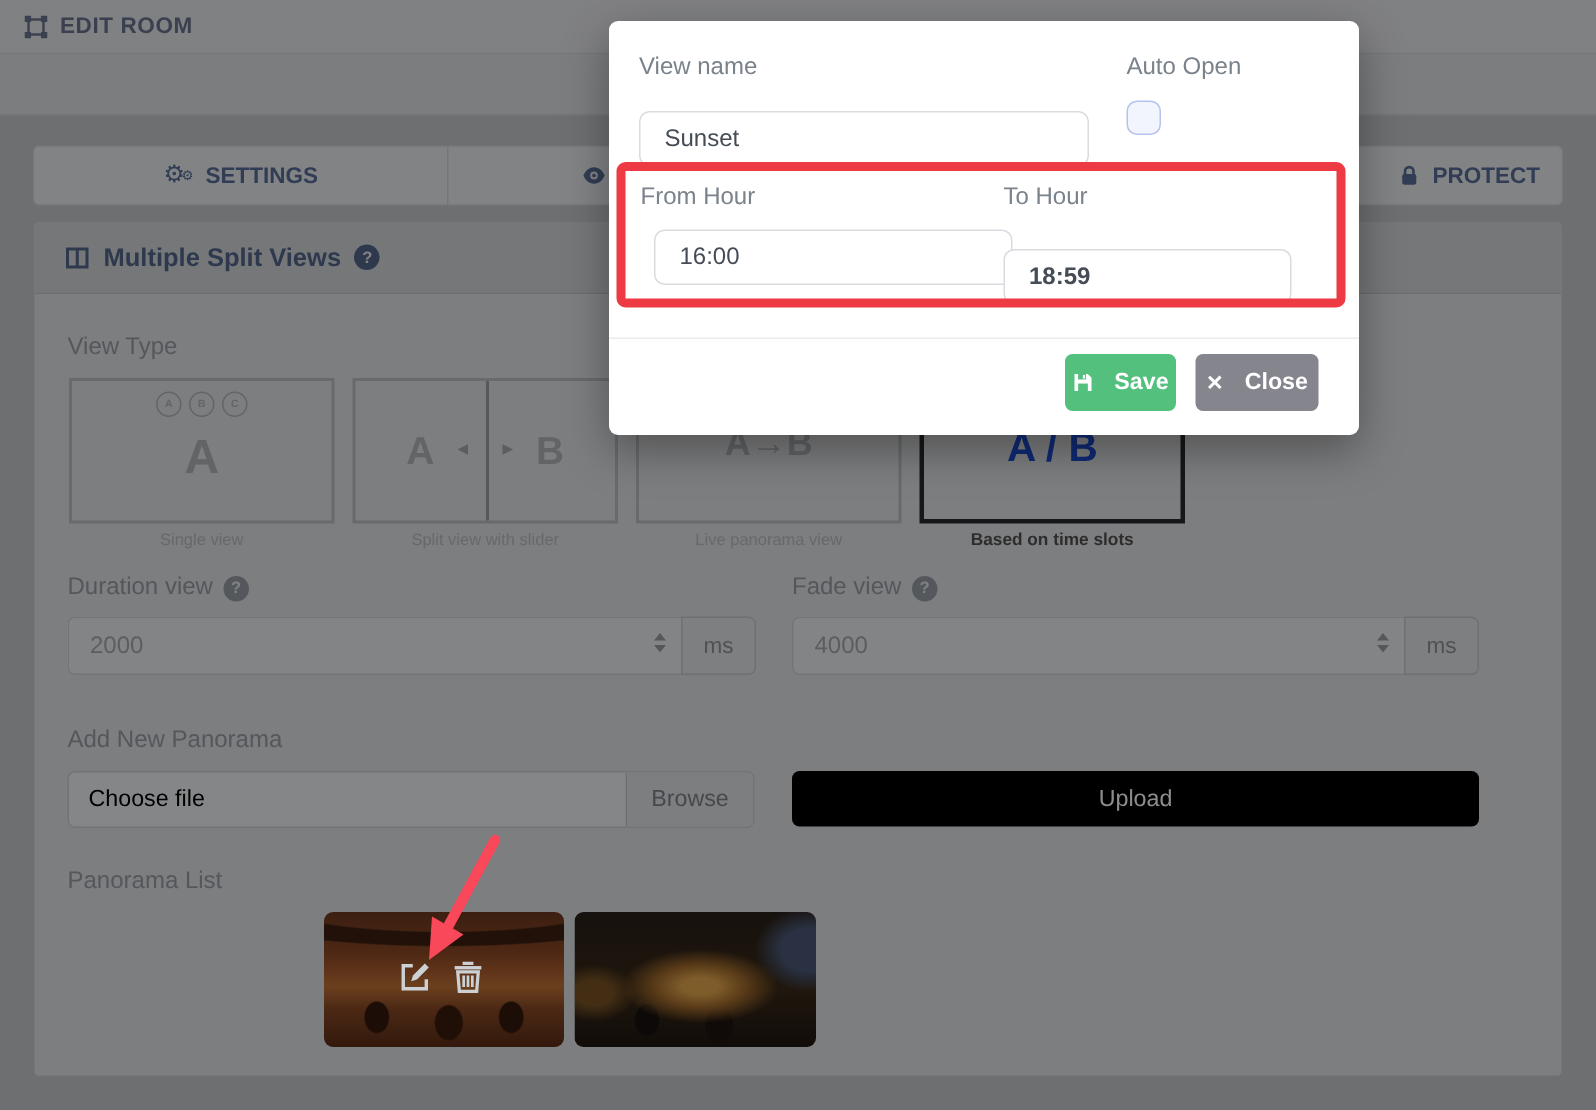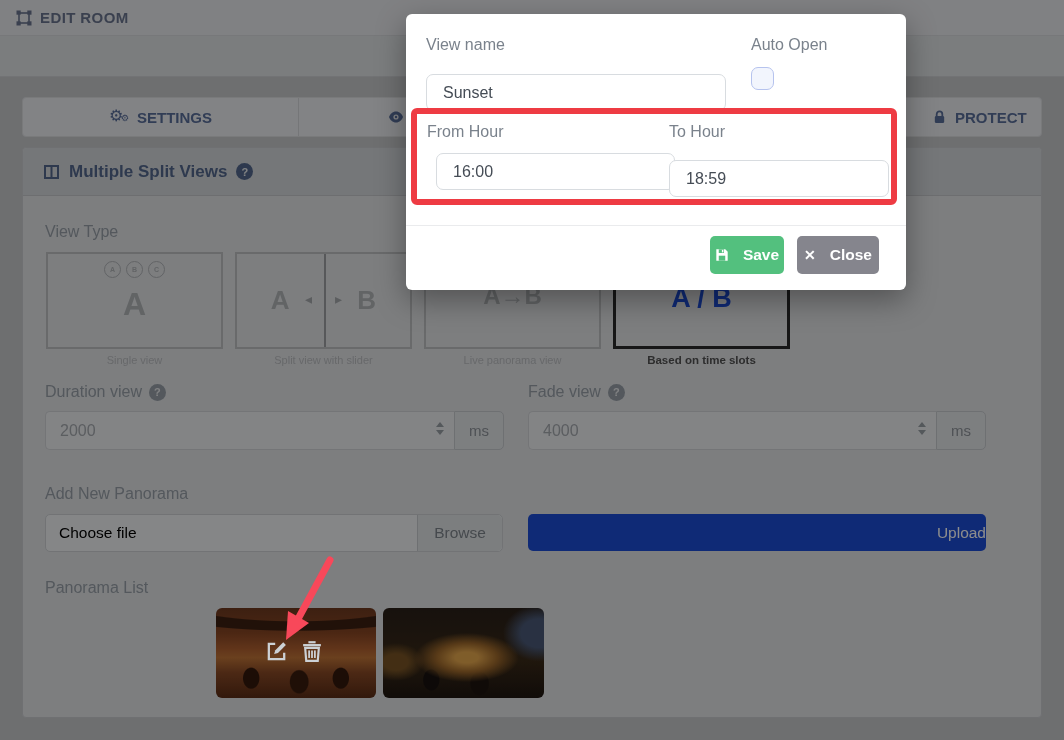--- a/index.html
+++ b/index.html
@@ -64,22 +64,22 @@
   .spin-dn { border-top:5px solid #9aa0a6; }
   .addon { width:50px; background:#e4e7ea; border:1px solid #c9cccf; border-radius:0 5px 5px 0;
            display:flex; align-items:center; justify-content:center; font-size:15px; color:#8f959b; }
 
   
   .file-input { position:absolute; left:22px; top:366px; width:458px; height:38px; background:#f2f4f6;
                 border:1px solid #cfd2d5; border-radius:5px; display:flex; cursor:pointer; }
   .file-text { flex:1; display:flex; align-items:center; padding-left:13px; font-size:15.5px; color:#000000; }
   .browse { width:85px; background:#e2e5e8; border-left:1px solid #c9ccd0; border-radius:0 5px 5px 0;
             display:flex; align-items:center; justify-content:center; font-size:15.5px; color:#7f868d; }
-  .upload-btn { position:absolute; left:505px; top:366px; width:458px; height:37px; background:#1d4ed8; border:none;
-                border-radius:5px; color:#ffffff; font-family:"Liberation Sans",sans-serif; font-size:15.5px; cursor:pointer;text-align:right; }
+  .upload-btn { position:absolute; left:505px; top:366px; width:458px; height:37px; background:#000000; border:none;
+                border-radius:5px; color:#ffffff; font-family:"Liberation Sans",sans-serif; font-size:15.5px; cursor:pointer; }
 
   
   .thumb { position:absolute; top:460px; width:160px; height:90px; border-radius:6px; overflow:hidden; cursor:pointer; }
   .thumb-day { left:26px; background:
       radial-gradient(150% 55% at 50% -16%, rgba(68,67,63,0) 55%, #44433f 57%, #44433f 74%, rgba(68,67,63,0) 76%),
       radial-gradient(14px 18px at 22% 76%, #3a3732 0 55%, transparent 62%),
       radial-gradient(16px 20px at 50% 80%, #423f3a 0 55%, transparent 62%),
       radial-gradient(14px 18px at 76% 77%, #3a3732 0 55%, transparent 62%),
       linear-gradient(180deg,#b7b9b2 0%,#aaad a2 0%,#a8aba0 30%,#9ca08f 46%,#97928a 60%,#8e8a82 78%,#6e6a64 100%); }
   .thumb-sunset { left:193px; background:
@@ -273,21 +273,21 @@
   <div class="m-label" style="left:20px;top:22px;">View name</div>
   <input class="m-input" style="left: 20px; top: 60px; width: 300px;" value="Sunset">
 
   <div class="m-label" style="left:345px;top:22px;">Auto Open</div>
   <div class="checkbox"></div>
 
   <div class="m-label" style="left:21px;top:109px;">From Hour</div>
   <input class="m-input" style="left: 30px; top: 139px; width: 239px;" value="16:00">
 
   <div class="m-label" style="left:263px;top:109px;">To Hour</div>
-  <input class="m-input" style="left: 263px; top: 146px; width: 220px;" value="18:59">
+  <input class="m-input" style="left: 263px; top: 152px; width: 192px; font-weight: bold;" value="18:59">
 
   <div class="red-box"></div>
 
   <div class="m-divider"></div>
 
   <button class="btn btn-save">
     <svg width="14" height="14" viewBox="0 0 16 16">
       <path d="M1.5 1.5h10.2l2.8 2.8v10.2H1.5z" fill="#ffffff"></path>
       <rect x="4.3" y="8.8" width="7.4" height="5.7" fill="#53c07e"></rect>
       <rect x="4.3" y="1.5" width="6" height="4.2" fill="#53c07e"></rect>

